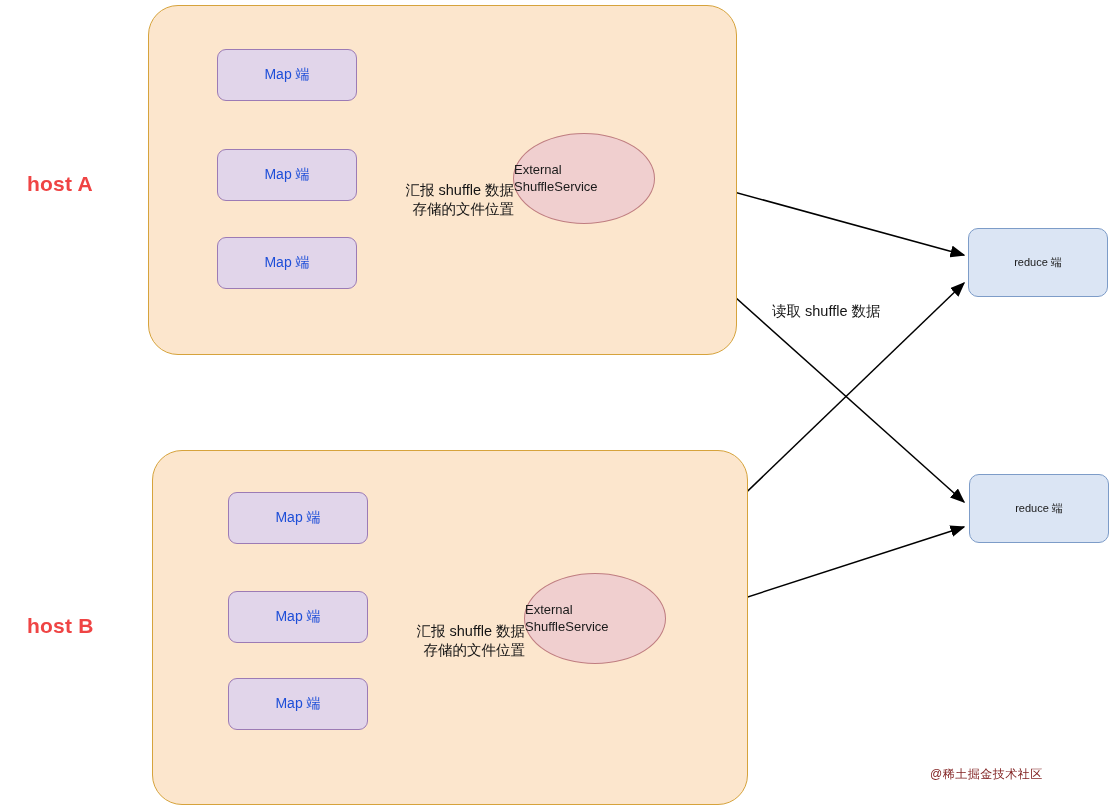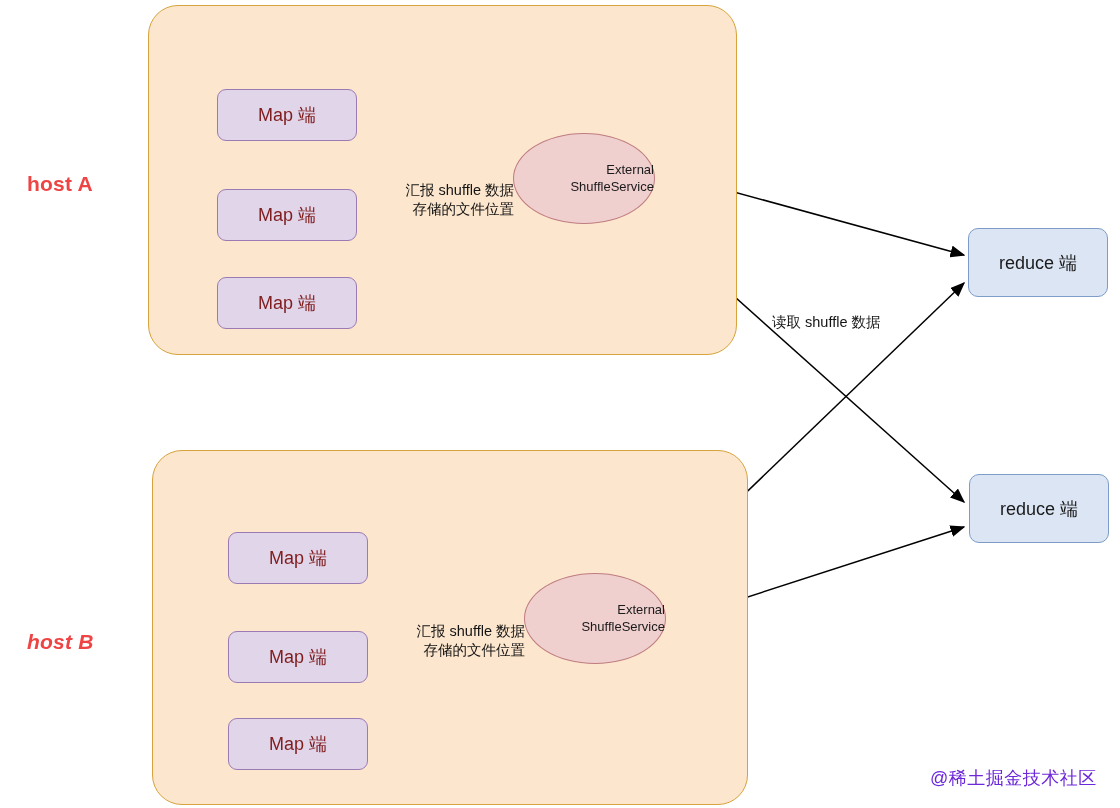--- a/index.html
+++ b/index.html
@@ -40,70 +40,68 @@
   }
   .map-box {
     position: absolute;
     background: #e1d5ea;
     border: 1.4px solid #9c7bb5;
     border-radius: 9px;
     box-sizing: border-box;
     display: flex;
     align-items: center;
     justify-content: center;
-    font-size: 18px;
-    color: #7f1d1d;
+    font-size: 14px;
+    color: #1d4ed8;
     white-space: nowrap;
-    margin-top: 40px;
   }
   .reduce-box {
     position: absolute;
     background: #dbe5f4;
     border: 1.4px solid #7d9cc8;
     border-radius: 10px;
     box-sizing: border-box;
     display: flex;
     align-items: center;
     justify-content: center;
-    font-size: 18px;
+    font-size: 11px;
     color: #1a1a1a;
     white-space: nowrap;
   }
   .ess-node {
     position: absolute;
     background: #f0cfcf;
     border: 1.4px solid #bf7d80;
     border-radius: 50%;
     box-sizing: border-box;
     display: flex;
     flex-direction: column;
-    align-items: flex-end;
+    align-items: flex-start;
     justify-content: center;
     font-size: 13px;
     line-height: 1.28;
     color: #1a1a1a;
     text-align: center;
     white-space: nowrap;
   }
   .edge-label {
     position: absolute;
     font-size: 14.5px;
     line-height: 1.33;
     color: #141414;
     text-align: right;
     white-space: nowrap;
   }
   .edge-label.single {
     text-align: left;
-    margin-top: 11px;
   }
   .watermark {
     position: absolute;
-    font-size: 18px;
-    color: #6d28d9;
+    font-size: 12px;
+    color: #7f1d1d;
     white-space: nowrap;
     letter-spacing: 0.5px;
   }
 </style>
 </head>
 <body>
 
 <div id="canvas">
 
   <svg class="svg-layer" viewBox="0 0 1120 808">
@@ -139,21 +137,21 @@
   <div class="ess-node" style="left:513px; top:133px; width:142px; height:91px;">
     <span>External</span>
     <span>ShuffleService</span>
   </div>
 
   <div class="edge-label" style="left:364px; top:181px; width:150px;">
     <div>汇报 shuffle 数据</div>
     <div>存储的文件位置</div>
   </div>
 
-  <div class="host-label" style="left:27px; top:630px;font-style:italic;">host B</div>
+  <div class="host-label" style="left:27px; top:614px;">host B</div>
 
   <div class="host-container" style="left:152px; top:450px; width:596px; height:355px;"></div>
 
   <div class="map-box" style="left:228px; top:492px; width:140px; height:52px;">Map 端</div>
   <div class="map-box" style="left:228px; top:591px; width:140px; height:52px;">Map 端</div>
   <div class="map-box" style="left:228px; top:678px; width:140px; height:52px;">Map 端</div>
 
   <div class="ess-node" style="left:524px; top:573px; width:142px; height:91px;">
     <span>External</span>
     <span>ShuffleService</span>

